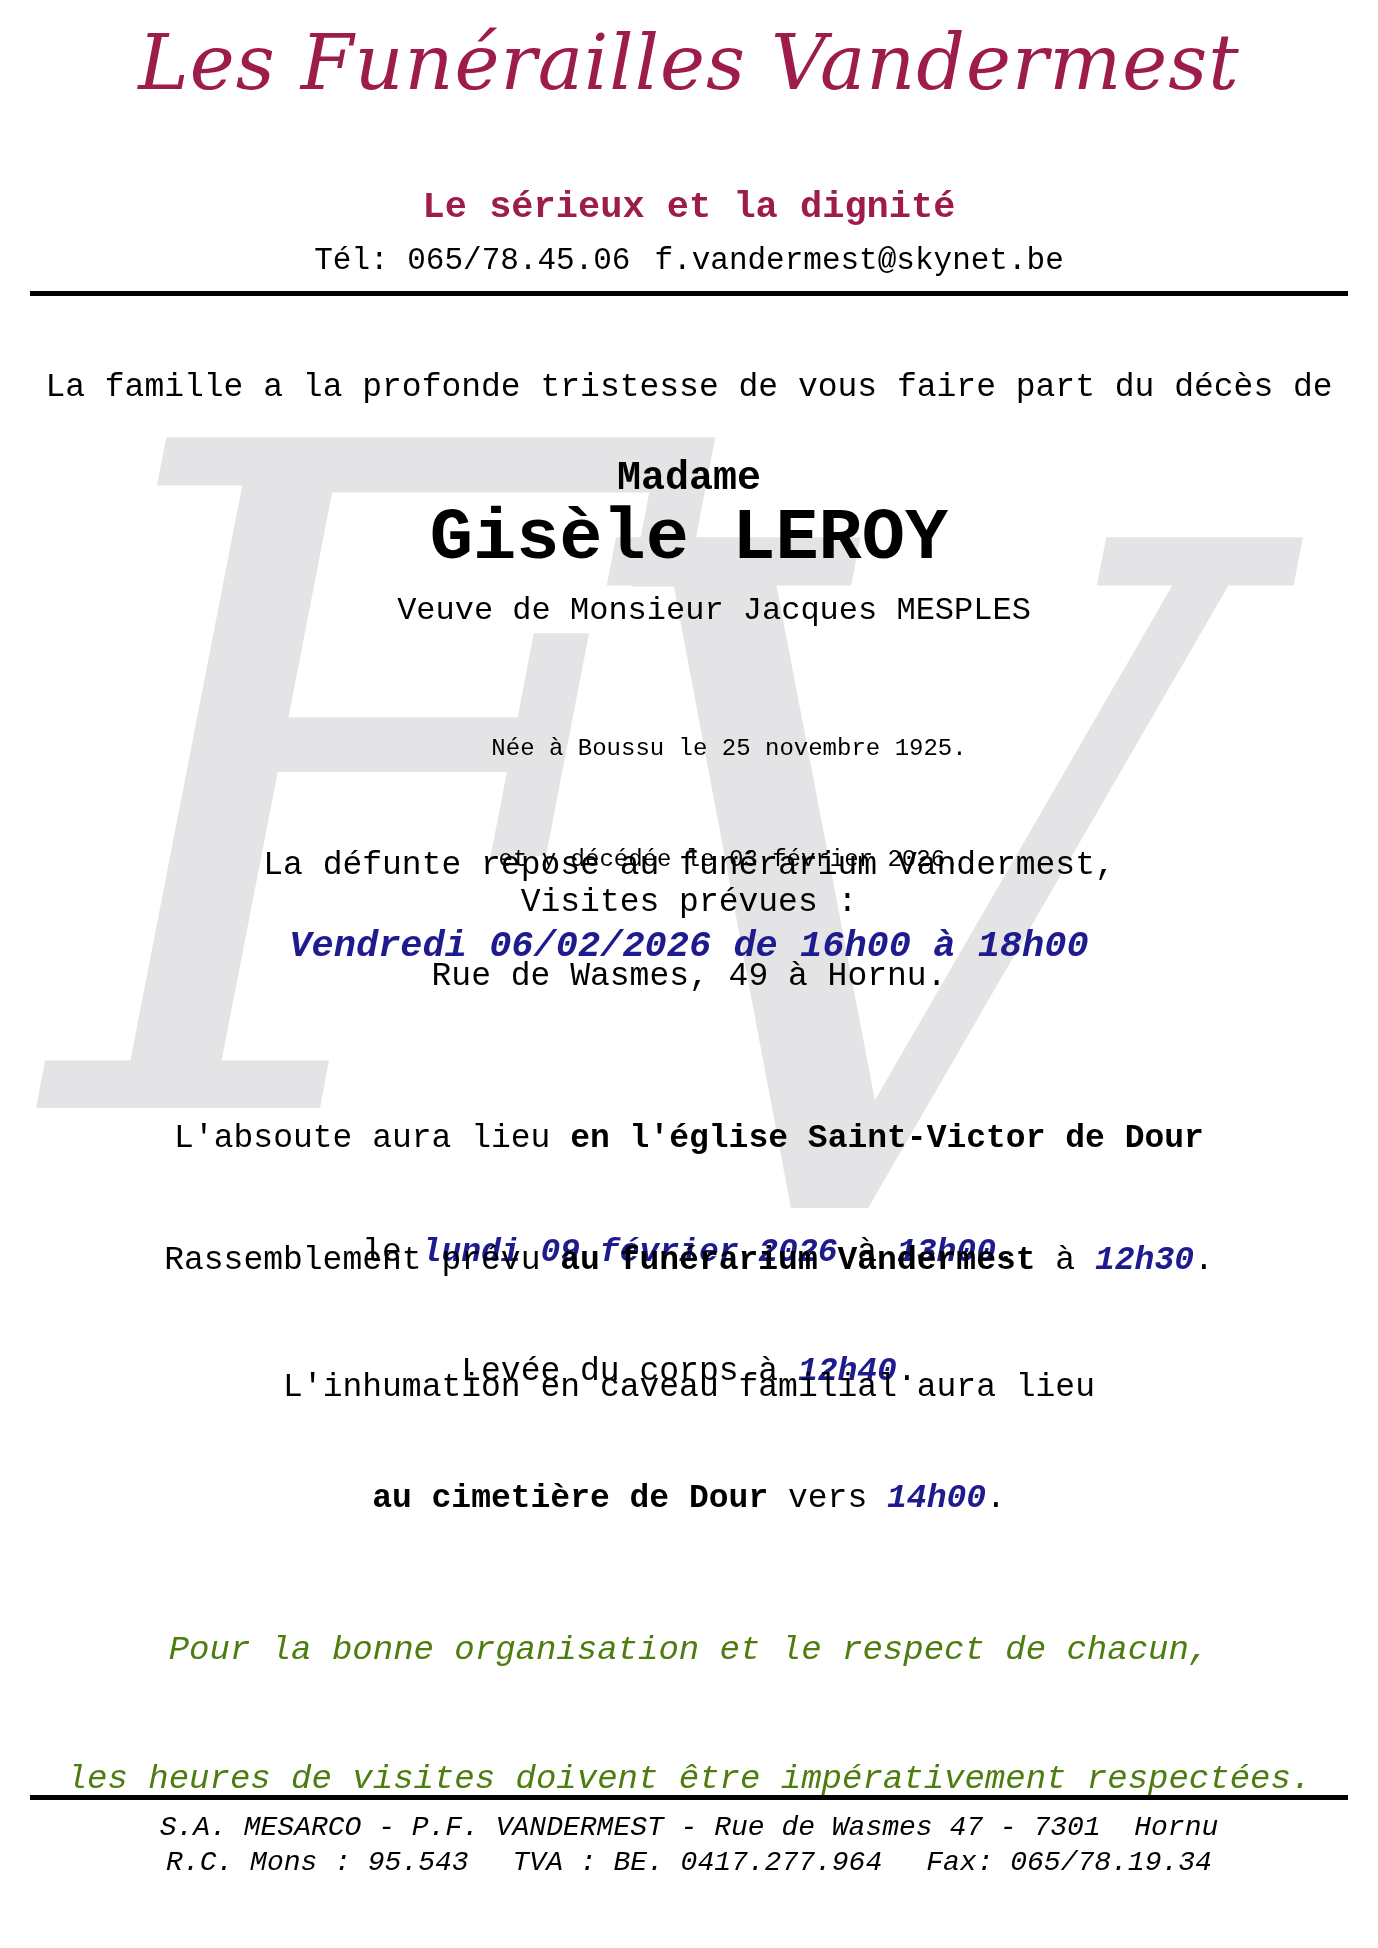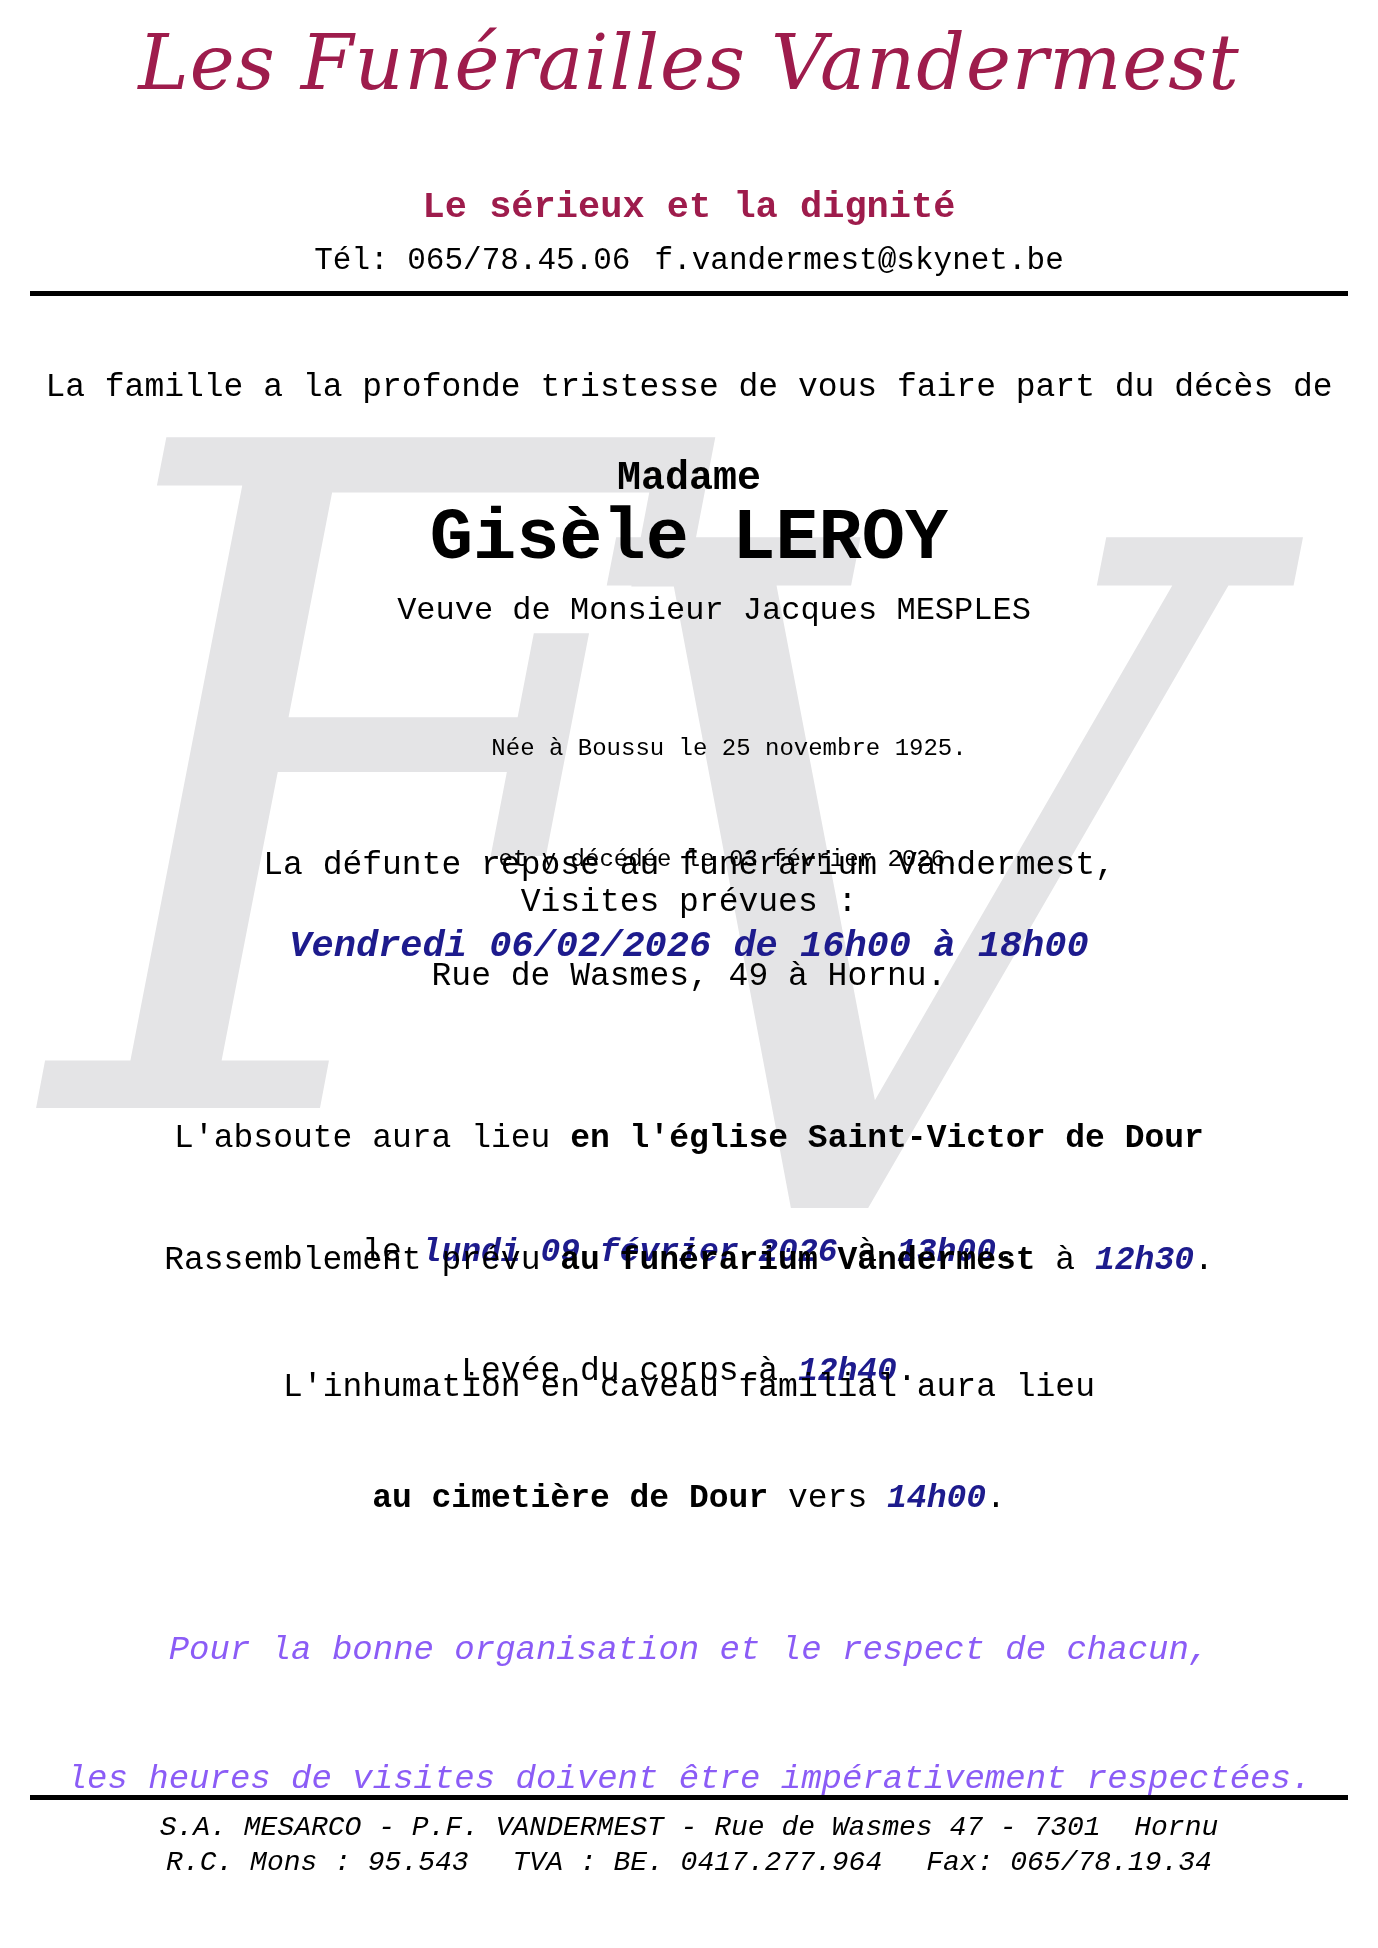--- a/index.html
+++ b/index.html
@@ -74,21 +74,21 @@
   .name      { top: 498px;  font-size: 72px; font-weight: bold; }
   .widow     { top: 592px;  font-size: 32px; padding-left: 25px; }
   .dates     { top: 656px;  font-size: 24px; line-height: 37px; padding-left: 40px; }
   .repose    { top: 773px;  font-size: 33px; line-height: 37px; }
   .visits-label    { top: 884px; font-size: 33px; }
   .visits-schedule { top: 925px; font-size: 37px; }
   .absoute   { top: 1044px; font-size: 33px; line-height: 38px; }
   .gathering { top: 1168px; font-size: 33px; line-height: 37px; }
   .burial    { top: 1295px; font-size: 33px; line-height: 37px; }
   .condolences { top: 1462px; font-size: 33px; font-style: italic; }
-  .notice    { top: 1543px; font-size: 34px; line-height: 43px; font-style: italic; color: #8b5cf6; }
+  .notice    { top: 1543px; font-size: 34px; line-height: 43px; font-style: italic; color: #4d7c0f; }
 
   .b   { font-weight: bold; }
   .blue { color: #1d1b8d; font-weight: bold; font-style: italic; }
 
   
   .rule-footer { top: 1795px; }
   .footer-line1 { top: 1812px; font-size: 28px; font-style: italic; }
   .footer-line2 { top: 1847px; font-size: 28px; font-style: italic; }
   .footer-line2 span { margin: 0 22px; }
 </style>

